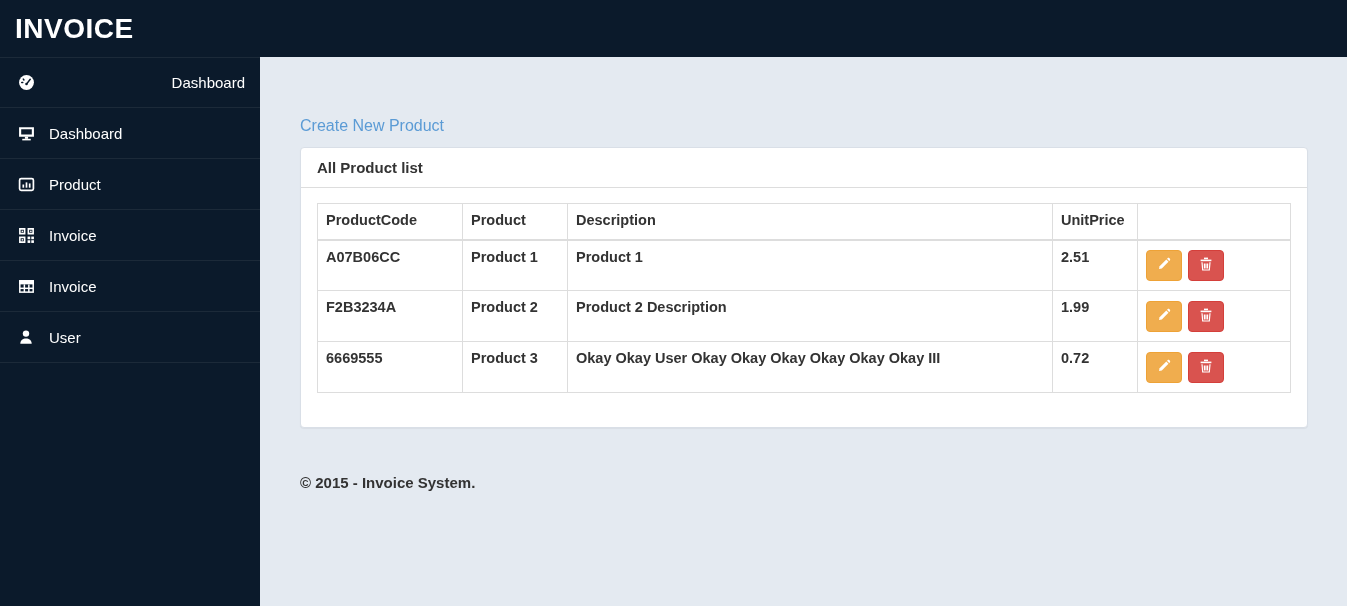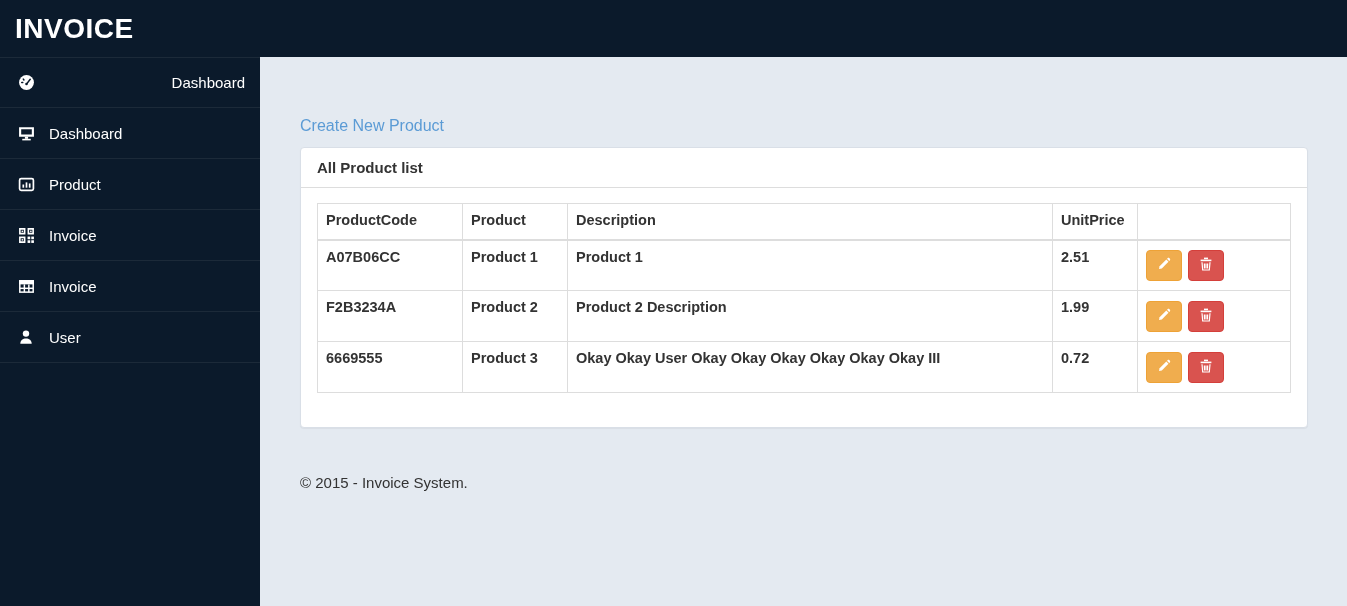--- a/index.html
+++ b/index.html
@@ -124,20 +124,21 @@
     color: #ffffff;
     cursor: pointer;
     vertical-align: middle;
   }
   .btn-warning { background: #f0ad4e; border: 1px solid #eea236; margin-right: 6px; }
   .btn-danger  { background: #d9534f; border: 1px solid #d43f3a; }
   .footer {
     margin-top: 46px;
     color: #333333;
     font-size: 15px;
+    font-weight: bold;
   }
 </style>
 </head>
 <body>
 
 <div class="navbar">
   <div class="brand">INVOICE</div>
 </div>
 
 <div class="sidebar">

